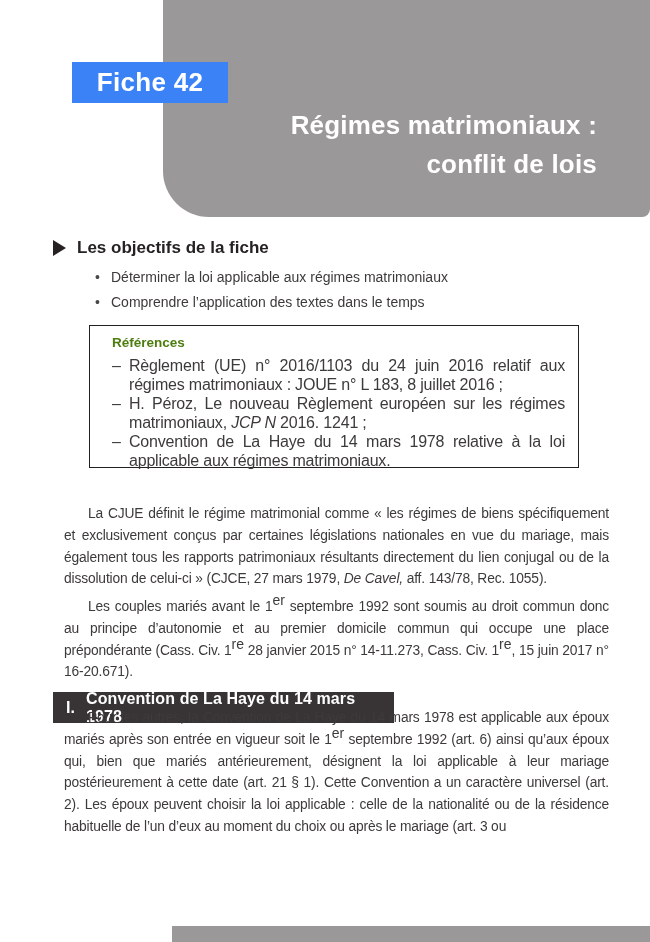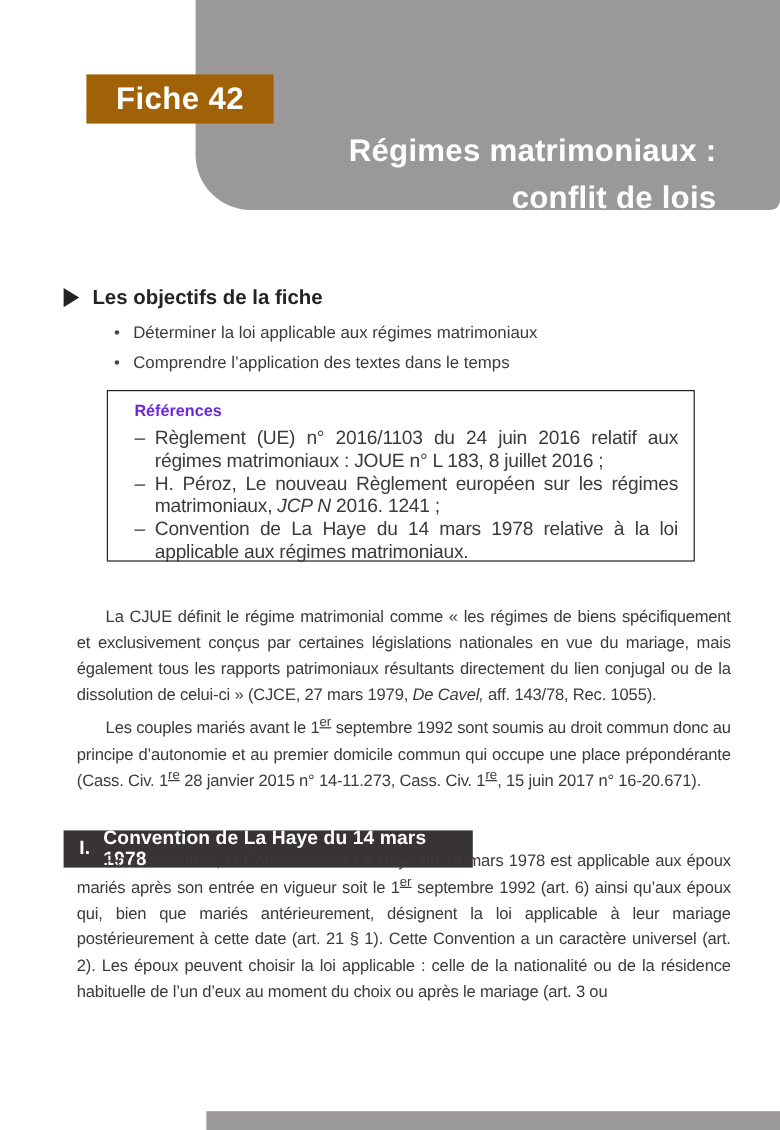--- a/index.html
+++ b/index.html
@@ -2,59 +2,59 @@
 <html><head>
 <meta charset="utf-8">
 <style>
   html,body{margin:0;padding:0;background:#ffffff;}
   .page{
     position:relative;width:650px;height:942px;background:#ffffff;overflow:hidden;
     font-family:"Liberation Sans", sans-serif;color:#3d3a3b;
   }
   
   .banner{
-    position:absolute;left:163px;top:0;width:487px;height:175px;
+    position:absolute;left:163px;top:0;width:487px;height:217px;
     background:#9b9899;border-radius:0 0 8px 46px;
   }
   .banner-title{
     position:absolute;right:53px;top:106px;text-align:right;color:#ffffff;
     font-size:26px;font-weight:bold;line-height:39px;letter-spacing:0.2px;
   }
   .fiche-badge{
-    position:absolute;left:72px;top:62px;width:156px;height:41px;background:#a16207;
+    position:absolute;left:72px;top:62px;width:156px;height:41px;background:#3b82f6;
     color:#ffffff;font-size:26px;font-weight:bold;
     display:flex;align-items:center;justify-content:center;letter-spacing:0.3px;
   }
   
   .objectives{position:absolute;left:53px;top:238px;width:545px;}
   .obj-heading{display:flex;align-items:center;font-size:17px;font-weight:bold;color:#262223;text-align:right;}
   .tri{width:0;height:0;border-left:13px solid #262223;border-top:8px solid transparent;
        border-bottom:8px solid transparent;margin-right:11px;}
   .obj-list{margin:11px 0 8px 0;padding:0 0 0 42px;list-style:none;}
   .obj-list li{position:relative;padding-left:16px;font-size:14px;line-height:17px;
        color:#3d3a3b;margin-bottom:8px;}
   .obj-list li::before{content:"•";position:absolute;left:0;top:0;color:#4a4647;}
   
   .refbox{
     position:absolute;left:89px;top:325px;width:490px;height:143px;box-sizing:border-box;
     border:1.4px solid #232021;padding:9px 13px 0 22px;background:#ffffff;
   }
-  .ref-heading{font-size:13.5px;font-weight:bold;color:#6d28d9;margin:0 0 6px 0;}
+  .ref-heading{font-size:13.5px;font-weight:bold;color:#4d7c0f;margin:0 0 6px 0;}
   .ref-item{position:relative;padding-left:17px;font-size:16px;line-height:19px;
     color:#3d3a3b;text-align:justify;letter-spacing:-0.2px;}
   .ref-item::before{content:"–";position:absolute;left:0;top:0;}
   
   .bodytext{font-size:13.8px;line-height:21.8px;letter-spacing:-0.15px;
     color:#3d3a3b;text-align:justify;}
   .para{margin:11px;text-indent:24px;}
   .p1{position:absolute;left:53px;top:492px;width:545px;}
   .p2{position:absolute;left:53px;top:585px;width:545px;}
   .p3{position:absolute;left:53px;top:696px;width:545px;}
   .it{font-style:italic;}
-  sup{font-size:11px;line-height:0;vertical-align:6px;letter-spacing:0;text-decoration:underline;}
+  sup{font-size:14px;line-height:0;vertical-align:6px;letter-spacing:0;}
   
   .section-heading{
     position:absolute;left:53px;top:692px;width:341px;height:31px;box-sizing:border-box;
     background:#383435;color:#ffffff;display:flex;align-items:center;
     padding-left:13px;font-size:16px;font-weight:bold;letter-spacing:0.1px;
   }
   .section-num{margin-right:11px;}
   
   .footer-band{position:absolute;left:172px;right:0;top:926px;height:16px;background:#9b9899;}
 </style>

